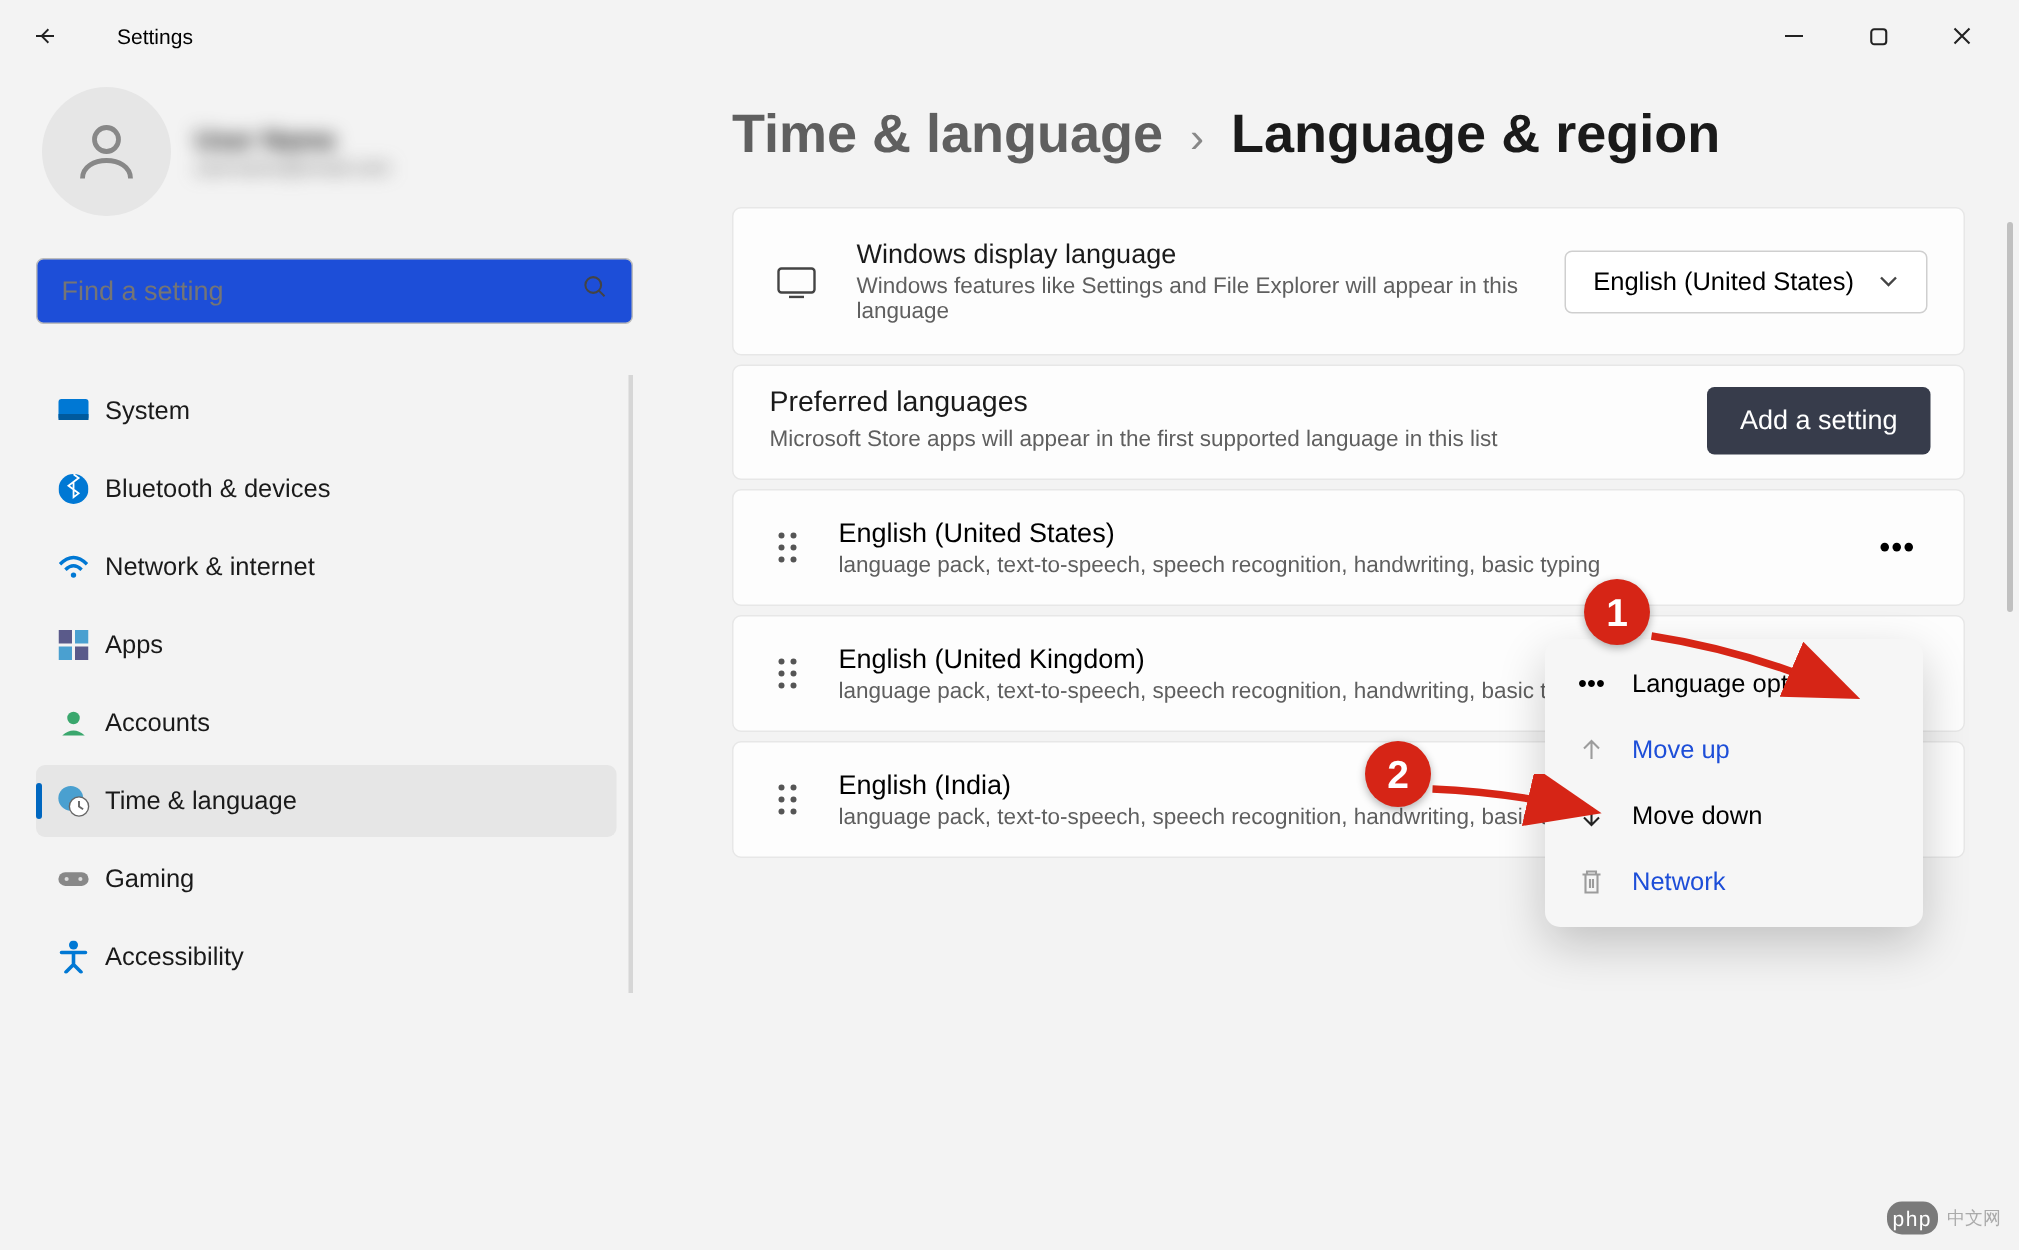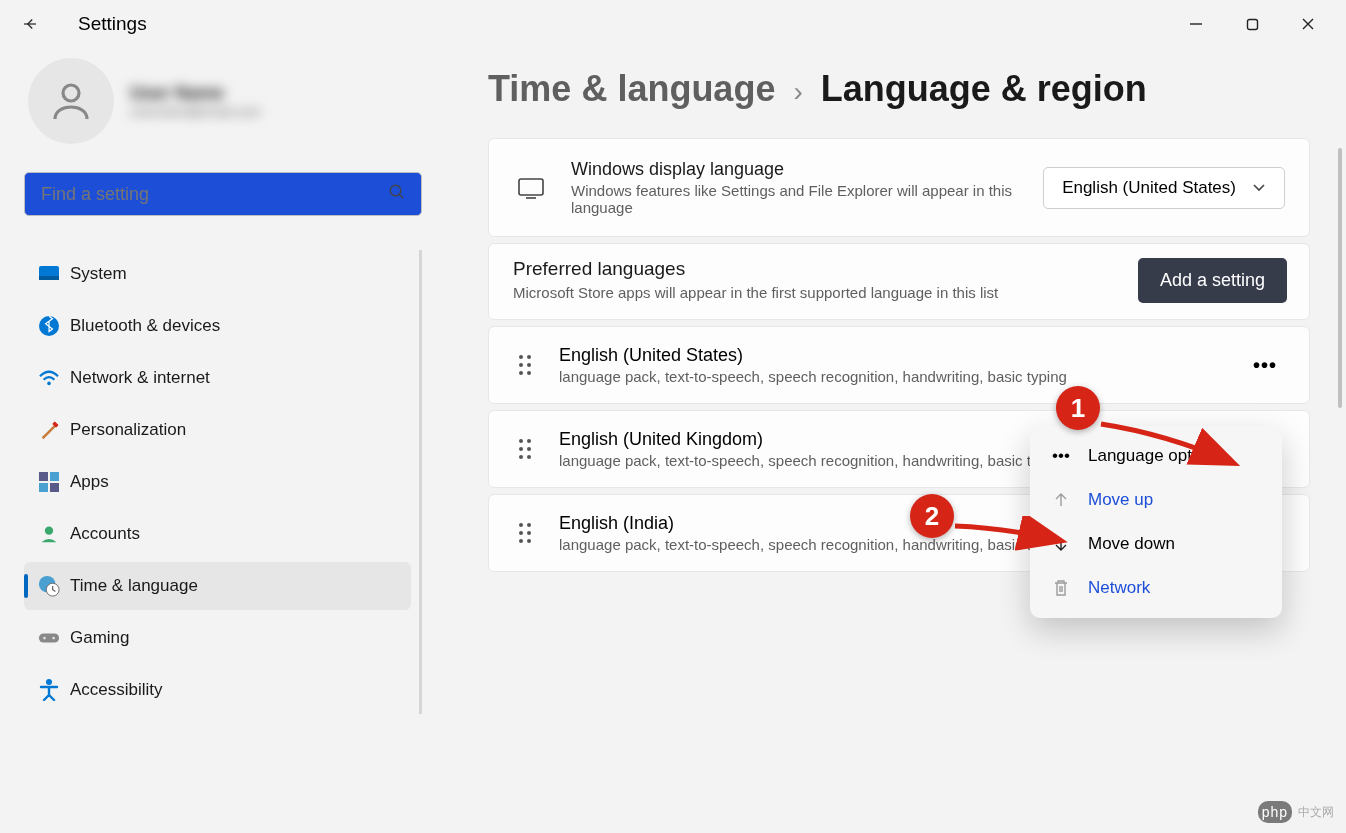--- a/index.html
+++ b/index.html
@@ -1,21 +1,21 @@
 <!DOCTYPE html>
 <html><head>
 <meta charset="utf-8">
 <style>
 * { margin: 0; padding: 0; box-sizing: border-box; font-family: "Segoe UI", -apple-system, sans-serif; }
 body { background: #f3f3f3; width: 1346px; height: 833px; overflow: hidden; position: relative; }
 
 
 .titlebar { display: flex; align-items: center; height: 48px; padding: 0 10px; }
 .back-btn { width: 40px; height: 40px; display: flex; align-items: center; justify-content: center; cursor: pointer; }
-.title { font-size: 19px; margin-left: 28px; }
+.title { font-size: 14px; margin-left: 28px; }
 .window-controls { margin-left: auto; display: flex; }
 .win-btn { width: 56px; height: 40px; display: flex; align-items: center; justify-content: center; cursor: pointer; }
 
 
 .layout { display: flex; height: calc(833px - 48px); }
 .sidebar { width: 440px; padding: 10px 18px 0 24px; }
 .main { flex: 1; padding: 20px 36px 0 48px; overflow: hidden; position: relative; }
 
 
 .user { display: flex; align-items: center; gap: 16px; margin-bottom: 28px; padding-left: 4px; }
@@ -159,29 +159,20 @@
             <svg width="22" height="18" viewBox="0 0 24 20">
               <path d="M2 8 Q12 -2 22 8" fill="none" stroke="#0078d4" stroke-width="2.5"></path>
               <path d="M6 12 Q12 6 18 12" fill="none" stroke="#0078d4" stroke-width="2.5"></path>
               <circle cx="12" cy="16" r="2" fill="#0078d4"></circle>
             </svg>
           </span>
         <span>Network &amp; internet</span>
       </div>
       <div class="nav-item">
         <span class="nav-icon">
-            <svg width="22" height="22" viewBox="0 0 24 24">
-              <path d="M4 20 L8 16 L18 6 L20 8 L10 18 L6 22 Z" fill="#c77d3e"></path>
-              <rect x="16" y="4" width="6" height="4" rx="1" fill="#d62516" transform="rotate(45 19 6)"></rect>
-            </svg>
-          </span>
-        <span>Personalization</span>
-      </div>
-      <div class="nav-item">
-        <span class="nav-icon">
             <svg width="20" height="20">
               <rect x="0" y="0" width="9" height="9" fill="#5a5a8a"></rect>
               <rect x="11" y="0" width="9" height="9" fill="#4aa0d0"></rect>
               <rect x="0" y="11" width="9" height="9" fill="#4aa0d0"></rect>
               <rect x="11" y="11" width="9" height="9" fill="#5a5a8a"></rect>
             </svg>
           </span>
         <span>Apps</span>
       </div>
       <div class="nav-item">

